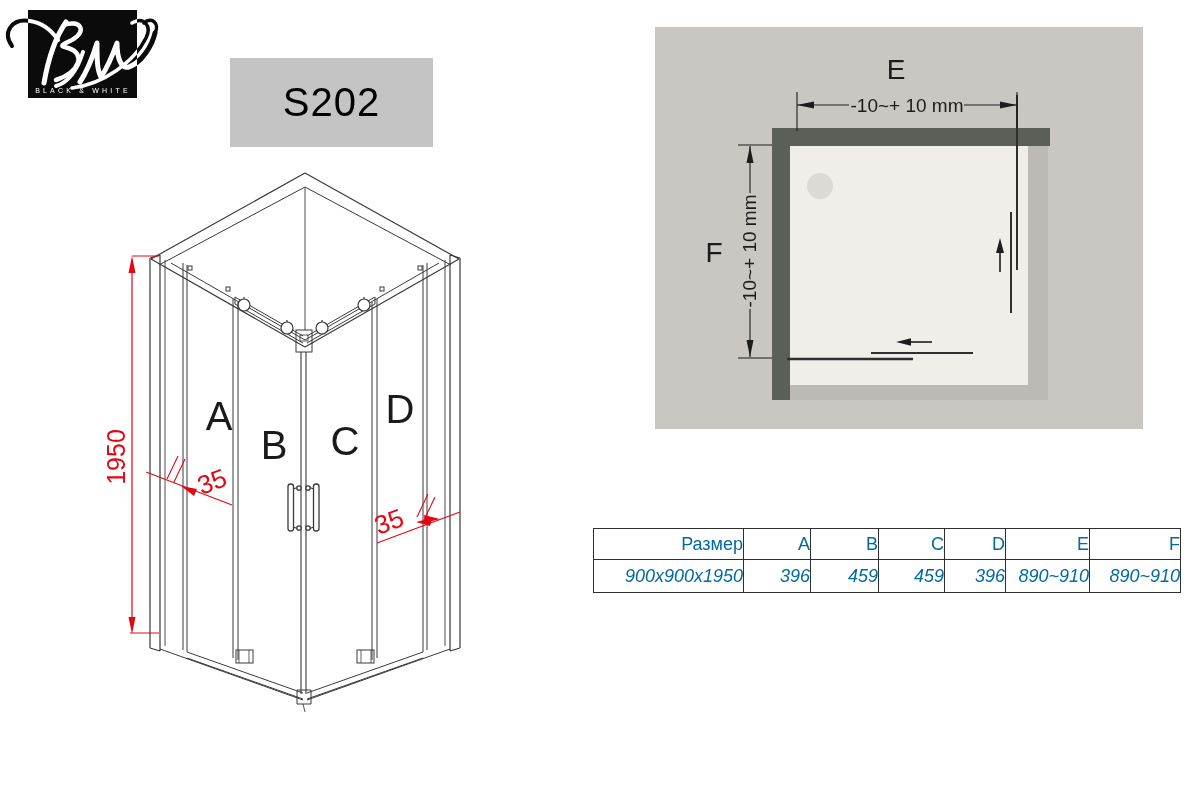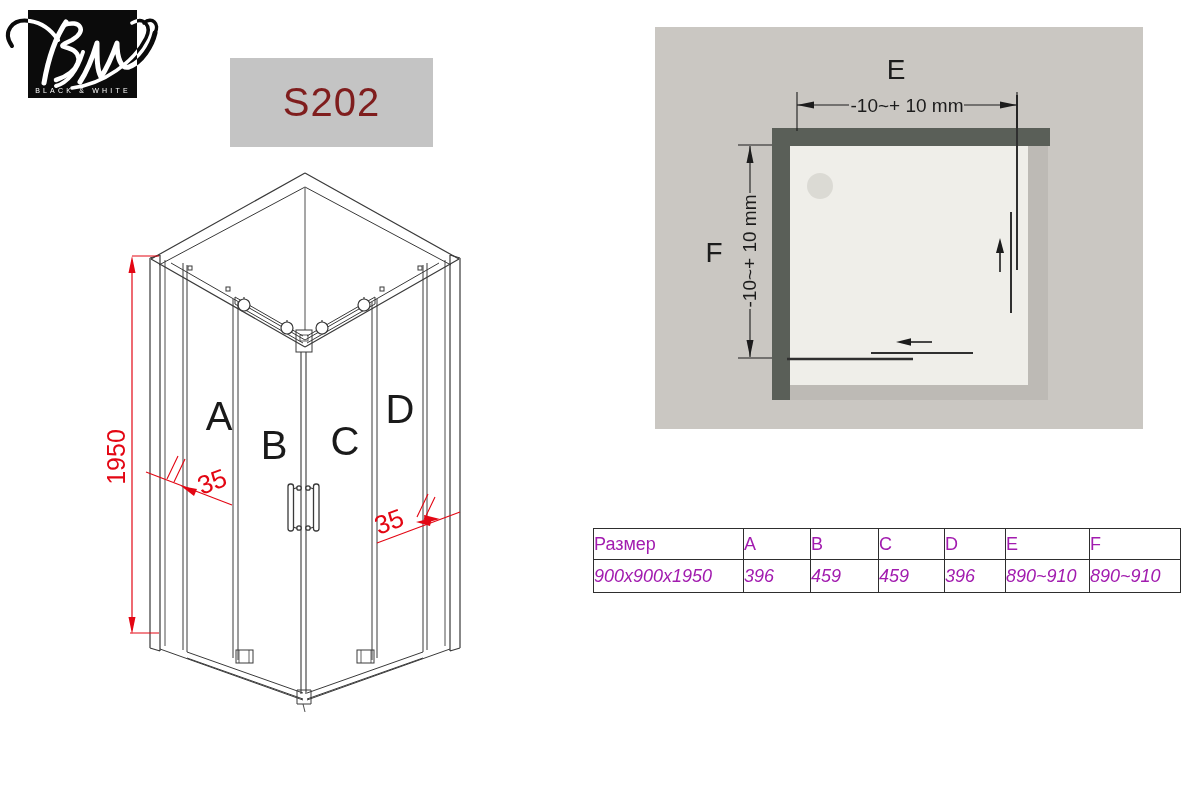--- a/index.html
+++ b/index.html
@@ -1,24 +1,24 @@
 <!DOCTYPE html>
 <html><head>
 <meta charset="utf-8">
 <style>
   html,body{margin:0;padding:0;background:#fff;}
   #canvas{position:relative;width:1200px;height:800px;background:#ffffff;overflow:hidden;
           font-family:"Liberation Sans",sans-serif;}
   #lineart{position:absolute;left:0;top:0;}
   .model-box{position:absolute;left:230px;top:58px;width:203px;height:89px;background:#c4c4c4;
              display:flex;align-items:center;justify-content:center;
-             font-size:40px;color:#7f1d1d;letter-spacing:1px;}
+             font-size:40px;color:#000000;letter-spacing:1px;}
   .spec-table{position:absolute;left:593px;top:528px;border-collapse:collapse;}
-  .spec-table td{border:1.6px solid #2e2e2e;text-align:left;vertical-align:middle;
-                 font-size:18px;color:#a21caf;padding:0;}
+  .spec-table td{border:1.6px solid #2e2e2e;text-align:right;vertical-align:middle;
+                 font-size:18px;color:#0369a1;padding:0;}
   .spec-table tr.hdr td{height:30px;}
   .spec-table tr.val td{height:32px;font-style:italic;}
   .c0{width:149px}.c1{width:66px}.c2{width:67px}.c3{width:65px}
   .c4{width:60px}.c5{width:83px}.c6{width:90px}
   text{font-family:"Liberation Sans",sans-serif;}
 </style>
 </head>
 <body>
 
 <div id="canvas">

